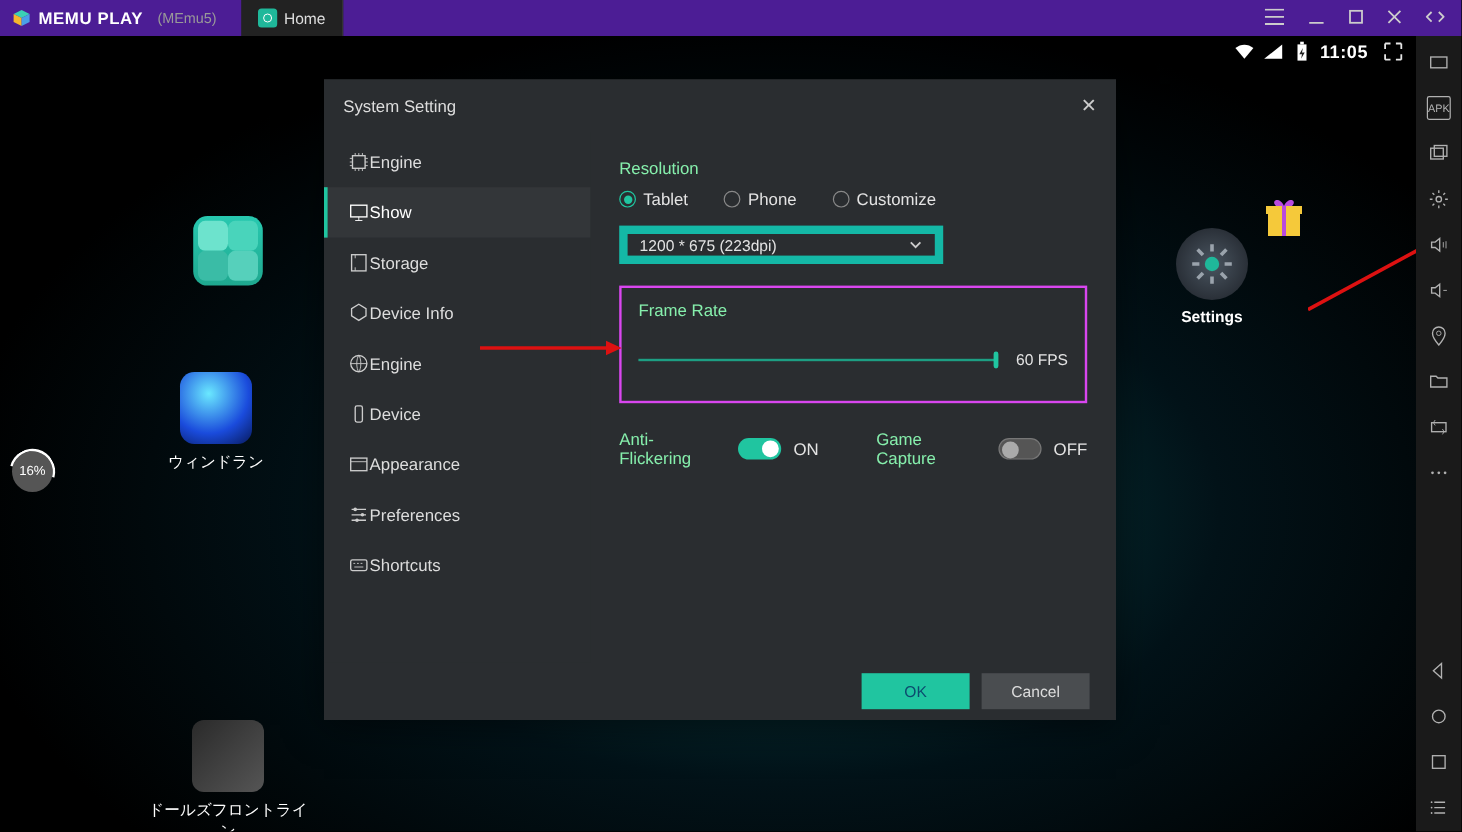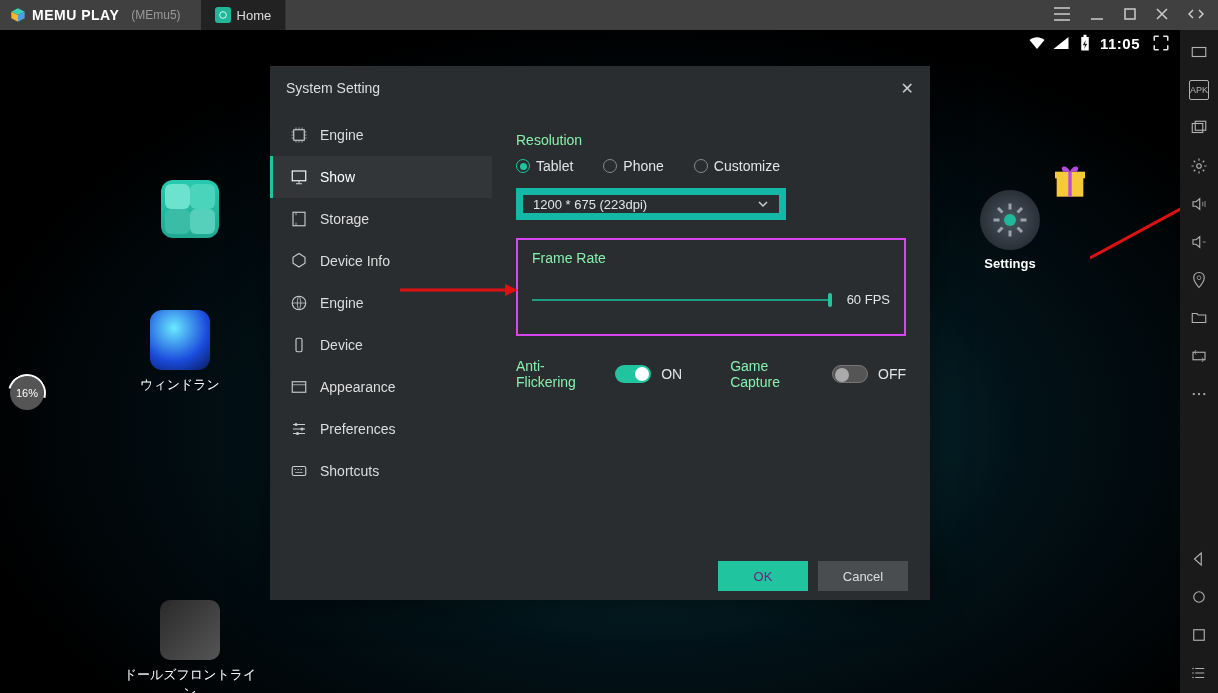--- a/index.html
+++ b/index.html
@@ -1,19 +1,19 @@
 <!DOCTYPE html>
 <html><head>
 <meta charset="utf-8">
 <style>
   * { margin:0; padding:0; box-sizing:border-box; font-family:"Segoe UI",Arial,sans-serif; }
   body { width:1218px; height:693px; background:#000; overflow:hidden; position:relative; }
 
   
-  .titlebar { height:30px; background:#404040; display:flex; align-items:center; color:#ddd; font-size:13px; }
+  .titlebar { height:30px; background:#4c1d95; display:flex; align-items:center; color:#ddd; font-size:13px; }
   .logo-wrap { display:flex; align-items:center; padding:0 10px; gap:6px; }
   .logo-cube { width:16px; height:16px; }
   .logo-text { font-weight:600; letter-spacing:0.5px; color:#fff; font-size:14px; }
   .instance { color:#999; font-size:12px; margin-left:6px; }
   .tab { display:flex; align-items:center; gap:6px; background:#222; padding:4px 14px; height:30px; margin-left:10px; border-right:1px solid #333; }
   .tab-icon { width:16px; height:16px; background:#1fb89a; border-radius:3px; display:flex; align-items:center; justify-content:center; }
   .tab-icon svg { width:10px; height:10px; }
   .window-controls { margin-left:auto; display:flex; align-items:center; gap:20px; padding:0 14px; color:#ccc; }
   .wc { cursor:pointer; }
 
@@ -36,21 +36,21 @@
 
   .progress-circ { position:absolute; left:10px; top:346px; width:34px; height:34px; border-radius:50%; background:#555; display:flex; align-items:center; justify-content:center; color:#fff; font-size:11px; }
   .progress-circ::before { content:""; position:absolute; inset:-2px; border-radius:50%; border:2px solid transparent; border-top-color:#fff; border-right-color:#fff; transform:rotate(-30deg); }
 
   
   .dialog { position:absolute; left:270px; top:36px; width:660px; height:534px; background:#2a2d30; color:#ccc; box-shadow:0 4px 30px rgba(0,0,0,0.5); }
   .dlg-header { height:44px; display:flex; align-items:center; padding:0 16px; font-size:14px; color:#ddd; }
   .dlg-close { margin-left:auto; cursor:pointer; color:#ccc; font-size:16px; }
   .dlg-body { display:flex; height:442px; }
   .dlg-sidebar { width:222px; background:#2a2d30; padding-top:4px; }
-  .sb-item { display:flex; align-items:center; gap:12px; padding:12px 20px; font-size:14px; color:#ddd; cursor:pointer; }
+  .sb-item { display:flex; align-items:center; padding:12px 20px; font-size:14px; color:#ddd; cursor:pointer; }
   .sb-item svg { width:18px; height:18px; flex:none; }
   .sb-item.active { background:#333639; border-left:3px solid #20c5a0; padding-left:17px; color:#fff; }
   .dlg-content { flex:1; padding:14px 24px 0 24px; font-size:14px; color:#e3e3e3; position:relative; }
 
   .section-title { font-size:14px; color:#86efac; margin:8px 0 10px; }
   .radio-row { display:flex; gap:30px; margin-bottom:14px; }
   .radio { display:flex; align-items:center; gap:6px; cursor:pointer; }
   .radio .dot { width:14px; height:14px; border:1.5px solid #888; border-radius:50%; display:flex; align-items:center; justify-content:center; }
   .radio.selected .dot { border-color:#20c5a0; }
   .radio.selected .dot::after { content:""; width:7px; height:7px; background:#20c5a0; border-radius:50%; }
@@ -71,21 +71,21 @@
   .toggle-wrap { display:flex; align-items:center; gap:10px; }
   .toggle { width:36px; height:18px; border-radius:10px; position:relative; cursor:pointer; }
   .toggle.on { background:#20c5a0; }
   .toggle.off { background:#555; border:1px solid #777; }
   .toggle .knob { width:14px; height:14px; border-radius:50%; background:#fff; position:absolute; top:2px; }
   .toggle.on .knob { right:2px; }
   .toggle.off .knob { left:2px; background:#aaa; }
 
   .dlg-footer { height:48px; display:flex; align-items:center; justify-content:flex-end; gap:10px; padding:0 22px; }
   .btn { width:90px; height:30px; display:flex; align-items:center; justify-content:center; font-size:13px; cursor:pointer; }
-  .btn.primary { background:#20c5a0; color:#701a75; }
+  .btn.primary { background:#20c5a0; color:#0c4a6e; }
   .btn.secondary { background:#4a4d50; color:#ddd; }
 
   
   .arrow { position:absolute; pointer-events:none; }
 
   
   .right-bar { position:absolute; right:0; top:30px; width:38px; height:663px; background:#1a1a1a; display:flex; flex-direction:column; align-items:center; padding-top:12px; gap:18px; color:#ccc; }
   .right-bar .ric { width:20px; height:20px; cursor:pointer; opacity:0.85; display:flex; align-items:center; justify-content:center; }
   .right-bar .spacer { flex:1; }
   .right-bar svg { width:18px; height:18px; }

